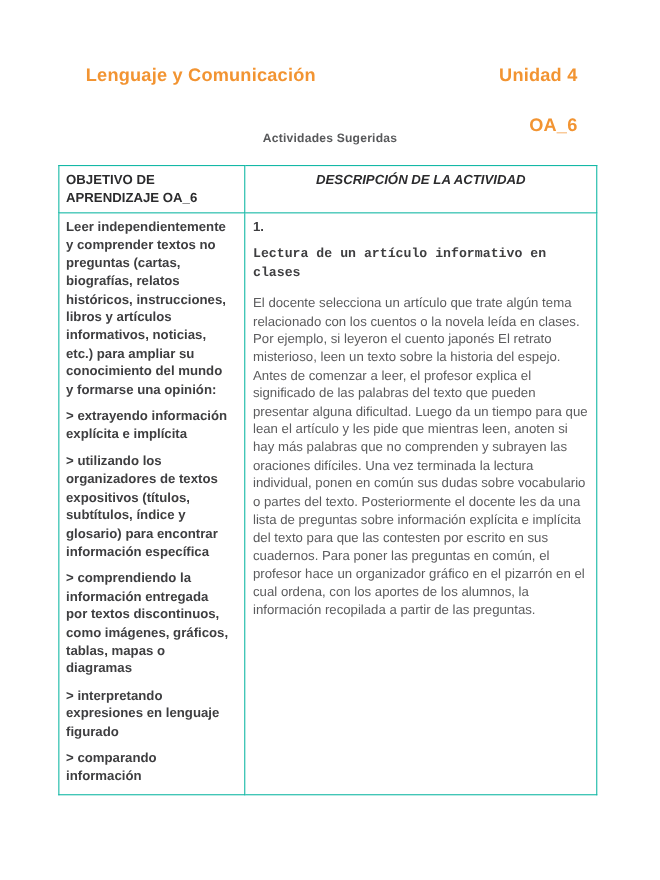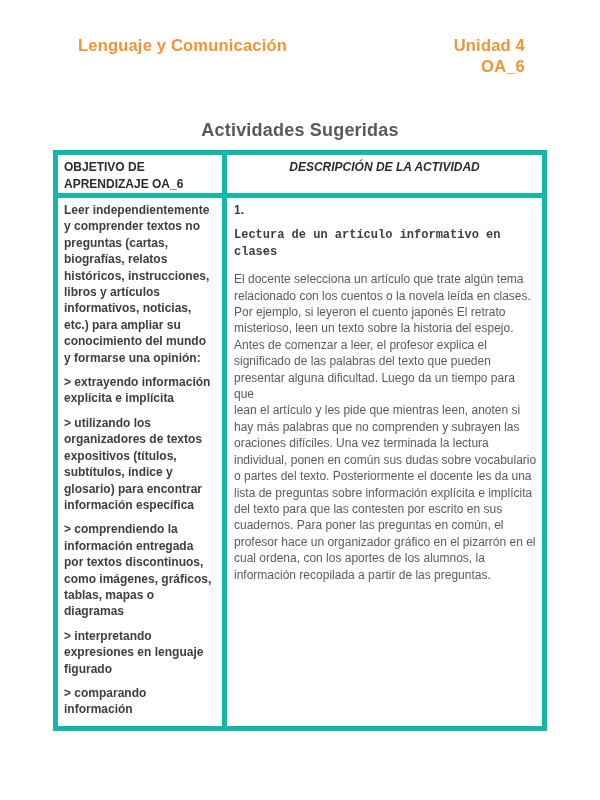--- a/index.html
+++ b/index.html
@@ -27,49 +27,49 @@
   }
   .doc-header .left-block  { text-align: left; }
   .doc-header .right-block { text-align: right; }
   .doc-header .line {
     font-size: 16.5px;
     font-weight: bold;
     line-height: 21px;
     letter-spacing: 0.2px;
     white-space: nowrap;
   }
-  .orange { color: #F29432; }
+  .orange { color: #F29432; margin-top: 24px; }
   .black  { color: #1E1E20; }
 
   
   .page-title {
     position: absolute;
     top: 120px;
     left: 0;
     width: 600px;
     text-align: center;
-    font-size: 18px;
+    font-size: 11px;
     font-weight: bold;
     color: #58595B;
     letter-spacing: 0.2px;
   }
 
   
   table.activities {
     position: absolute;
     left: 53px;
     top: 150px;
     width: 489px;
     height: 567px;
     border-collapse: collapse;
     table-layout: fixed;
   }
   table.activities th,
   table.activities td {
-    border: 5px solid #14b8a6;
+    border: 1px solid #14b8a6;
     vertical-align: top;
     font-size: 12px;
   }
   col.c1 { width: 169px; }
   col.c2 { width: 320px; }
 
   tr.head-row { height: 43px; }
   th.obj-head {
     text-align: left;
     padding: 4px 5px 0 6px;

